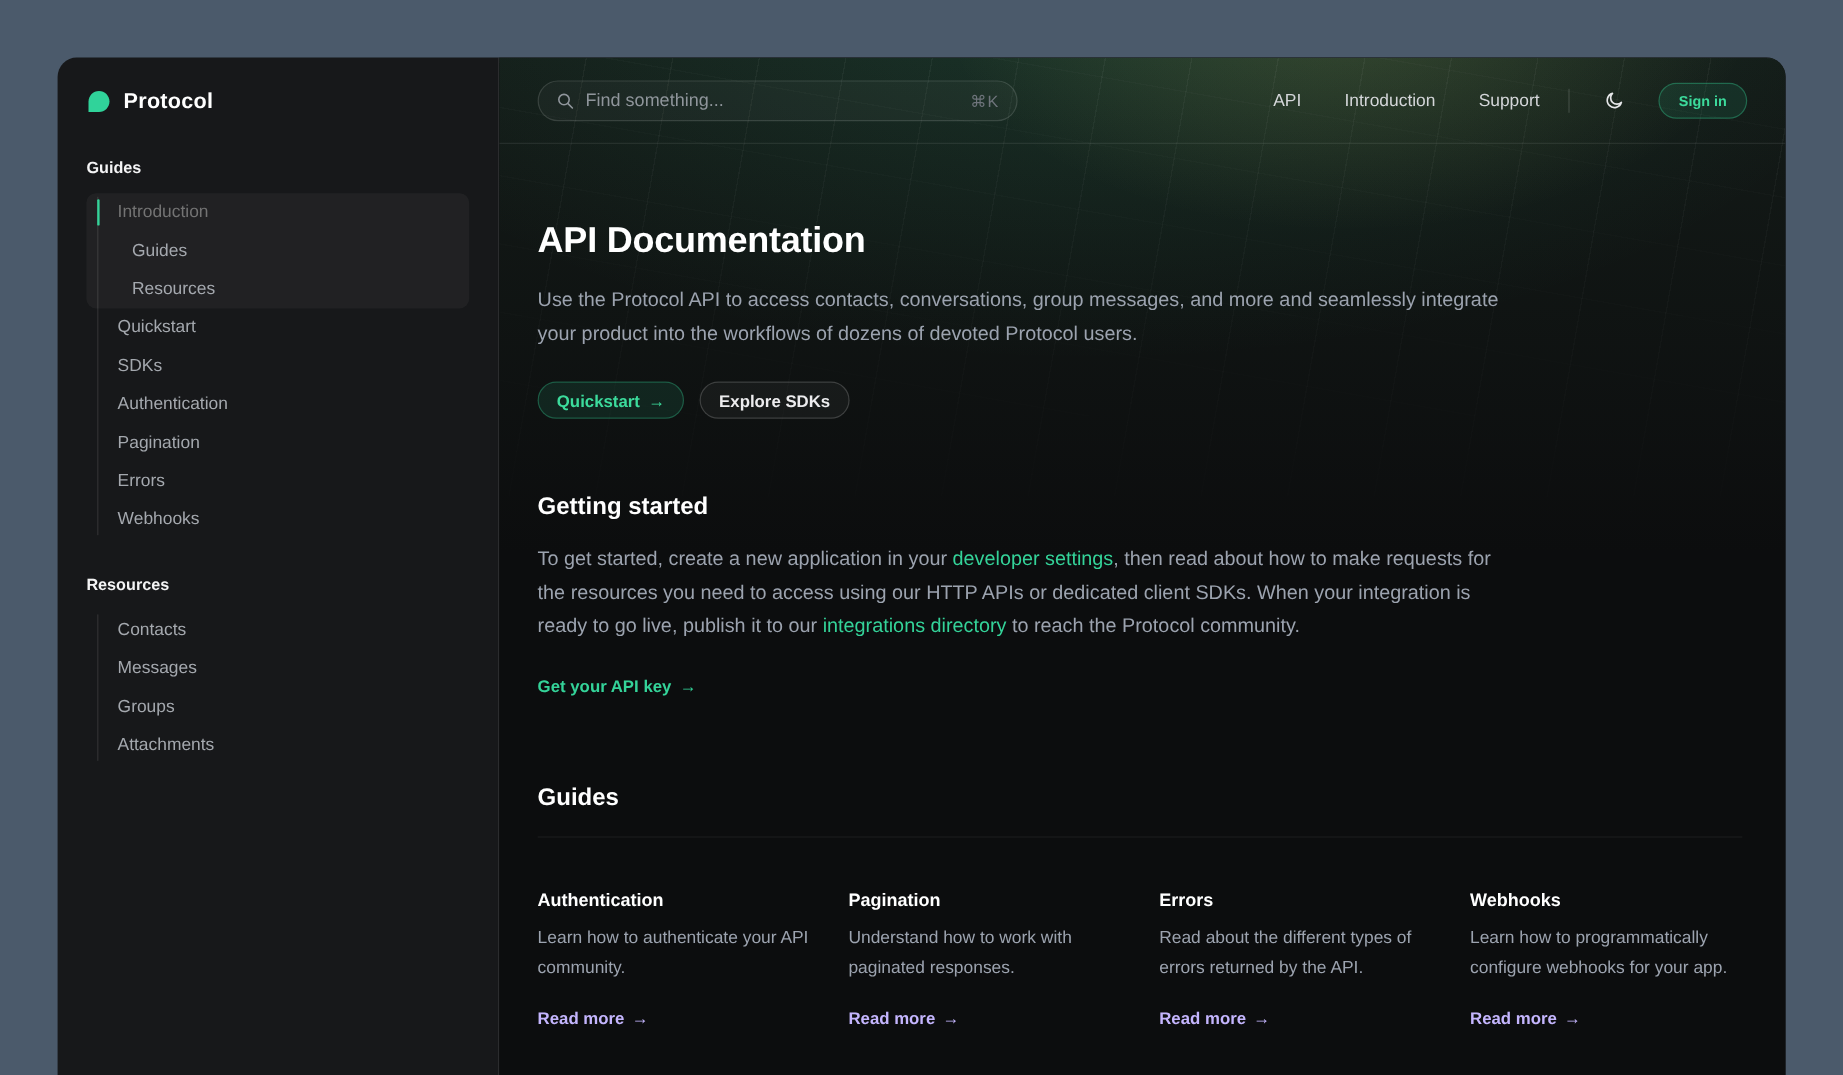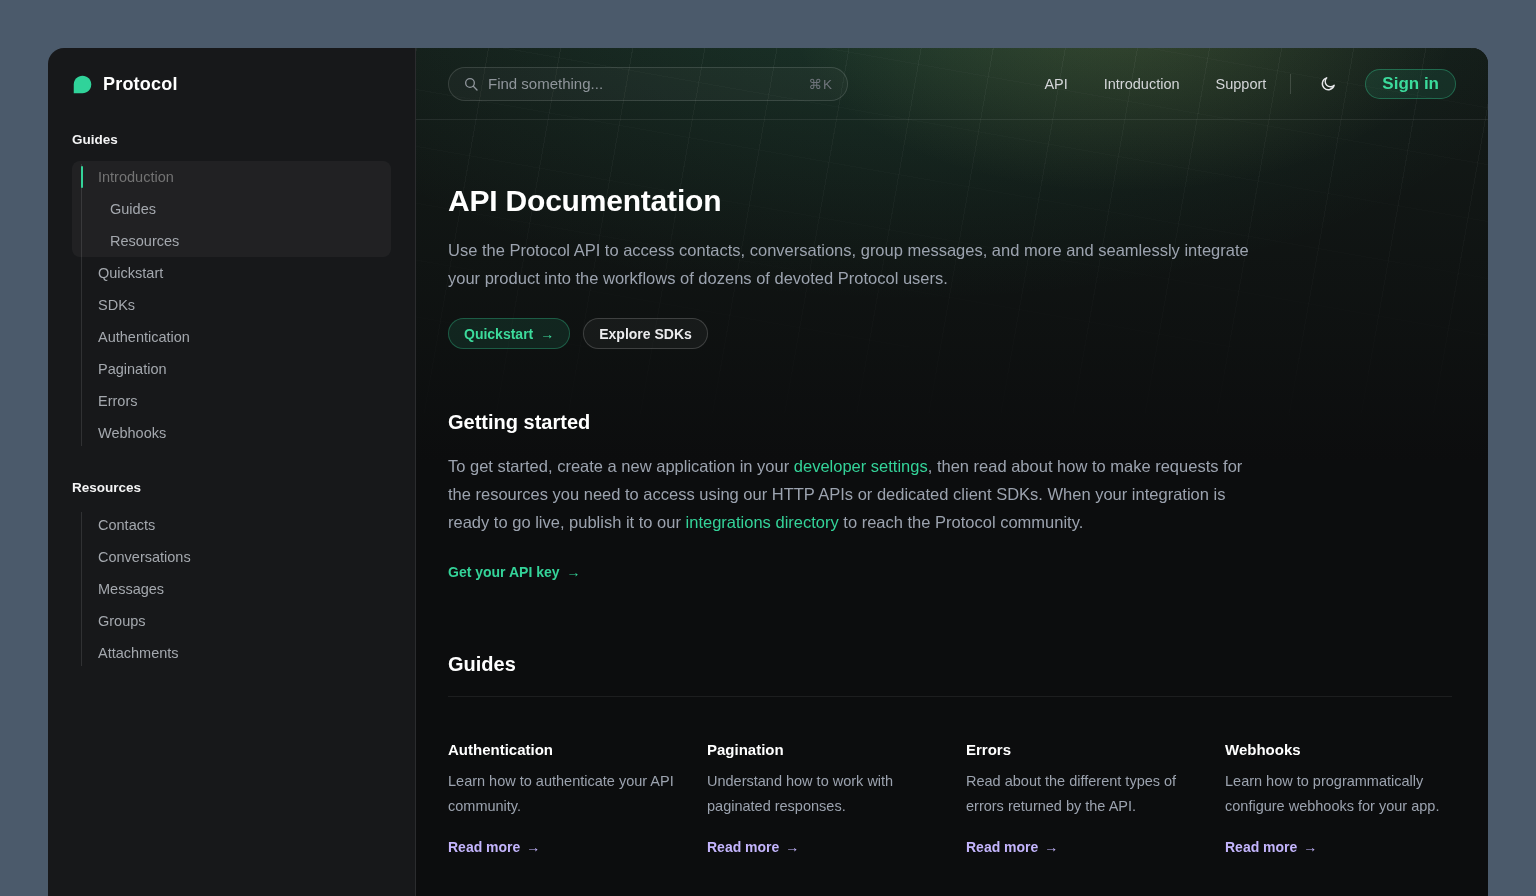--- a/index.html
+++ b/index.html
@@ -89,21 +89,21 @@
   .topnav { margin-left:auto; display:flex; gap:36px; }
   .topnav a { font-size:14.5px; color:#d4d6d9; text-decoration:none; cursor:pointer; }
   .vdiv { width:1px; height:20px; background:rgba(255,255,255,0.15); }
   .theme-btn {
     width:26px; height:26px; display:flex; align-items:center; justify-content:center;
     background:none; border:none; padding:0; color:#e6e7e9; cursor:pointer;
   }
   .signin {
     height:30px; padding:0 16px; border-radius:15px; cursor:pointer;
     background:rgba(52,211,153,0.10); border:1px solid rgba(52,211,153,0.35);
-    color:#3cdb9c; font-size:17px; font-weight:600; font-family:inherit;
+    color:#3cdb9c; font-size:12px; font-weight:600; font-family:inherit;
   }
 
   .content { position:relative; z-index:1; padding:64px 36px 40px 32px; }
   .page-title { margin:0; font-size:30px; font-weight:700; color:#ffffff; letter-spacing:-0.2px; }
   .lead { margin:18px 0 0 0; max-width:830px; font-size:16.5px; line-height:28px; color:#9ca3af; }
   .actions { margin-top:26px; display:flex; gap:13px; }
   .btn {
     height:31px; padding:0 15px; border-radius:16px; display:inline-flex; align-items:center;
     gap:7px; font-size:14px; font-weight:600; font-family:inherit; cursor:pointer;
   }
@@ -169,23 +169,20 @@
             <a class="nav-item">Webhooks</a>
           </li>
       </ul>
     </div>
 
     <div class="side-section second">
       <h4 class="side-heading">Resources</h4>
       <ul class="nav-list">
         <li>
             <a class="nav-item">Contacts</a>
-          </li>
-        <li>
-            <a class="nav-item">Conversations</a>
           </li>
         <li>
             <a class="nav-item">Messages</a>
           </li>
         <li>
             <a class="nav-item">Groups</a>
           </li>
         <li>
             <a class="nav-item">Attachments</a>
           </li>

